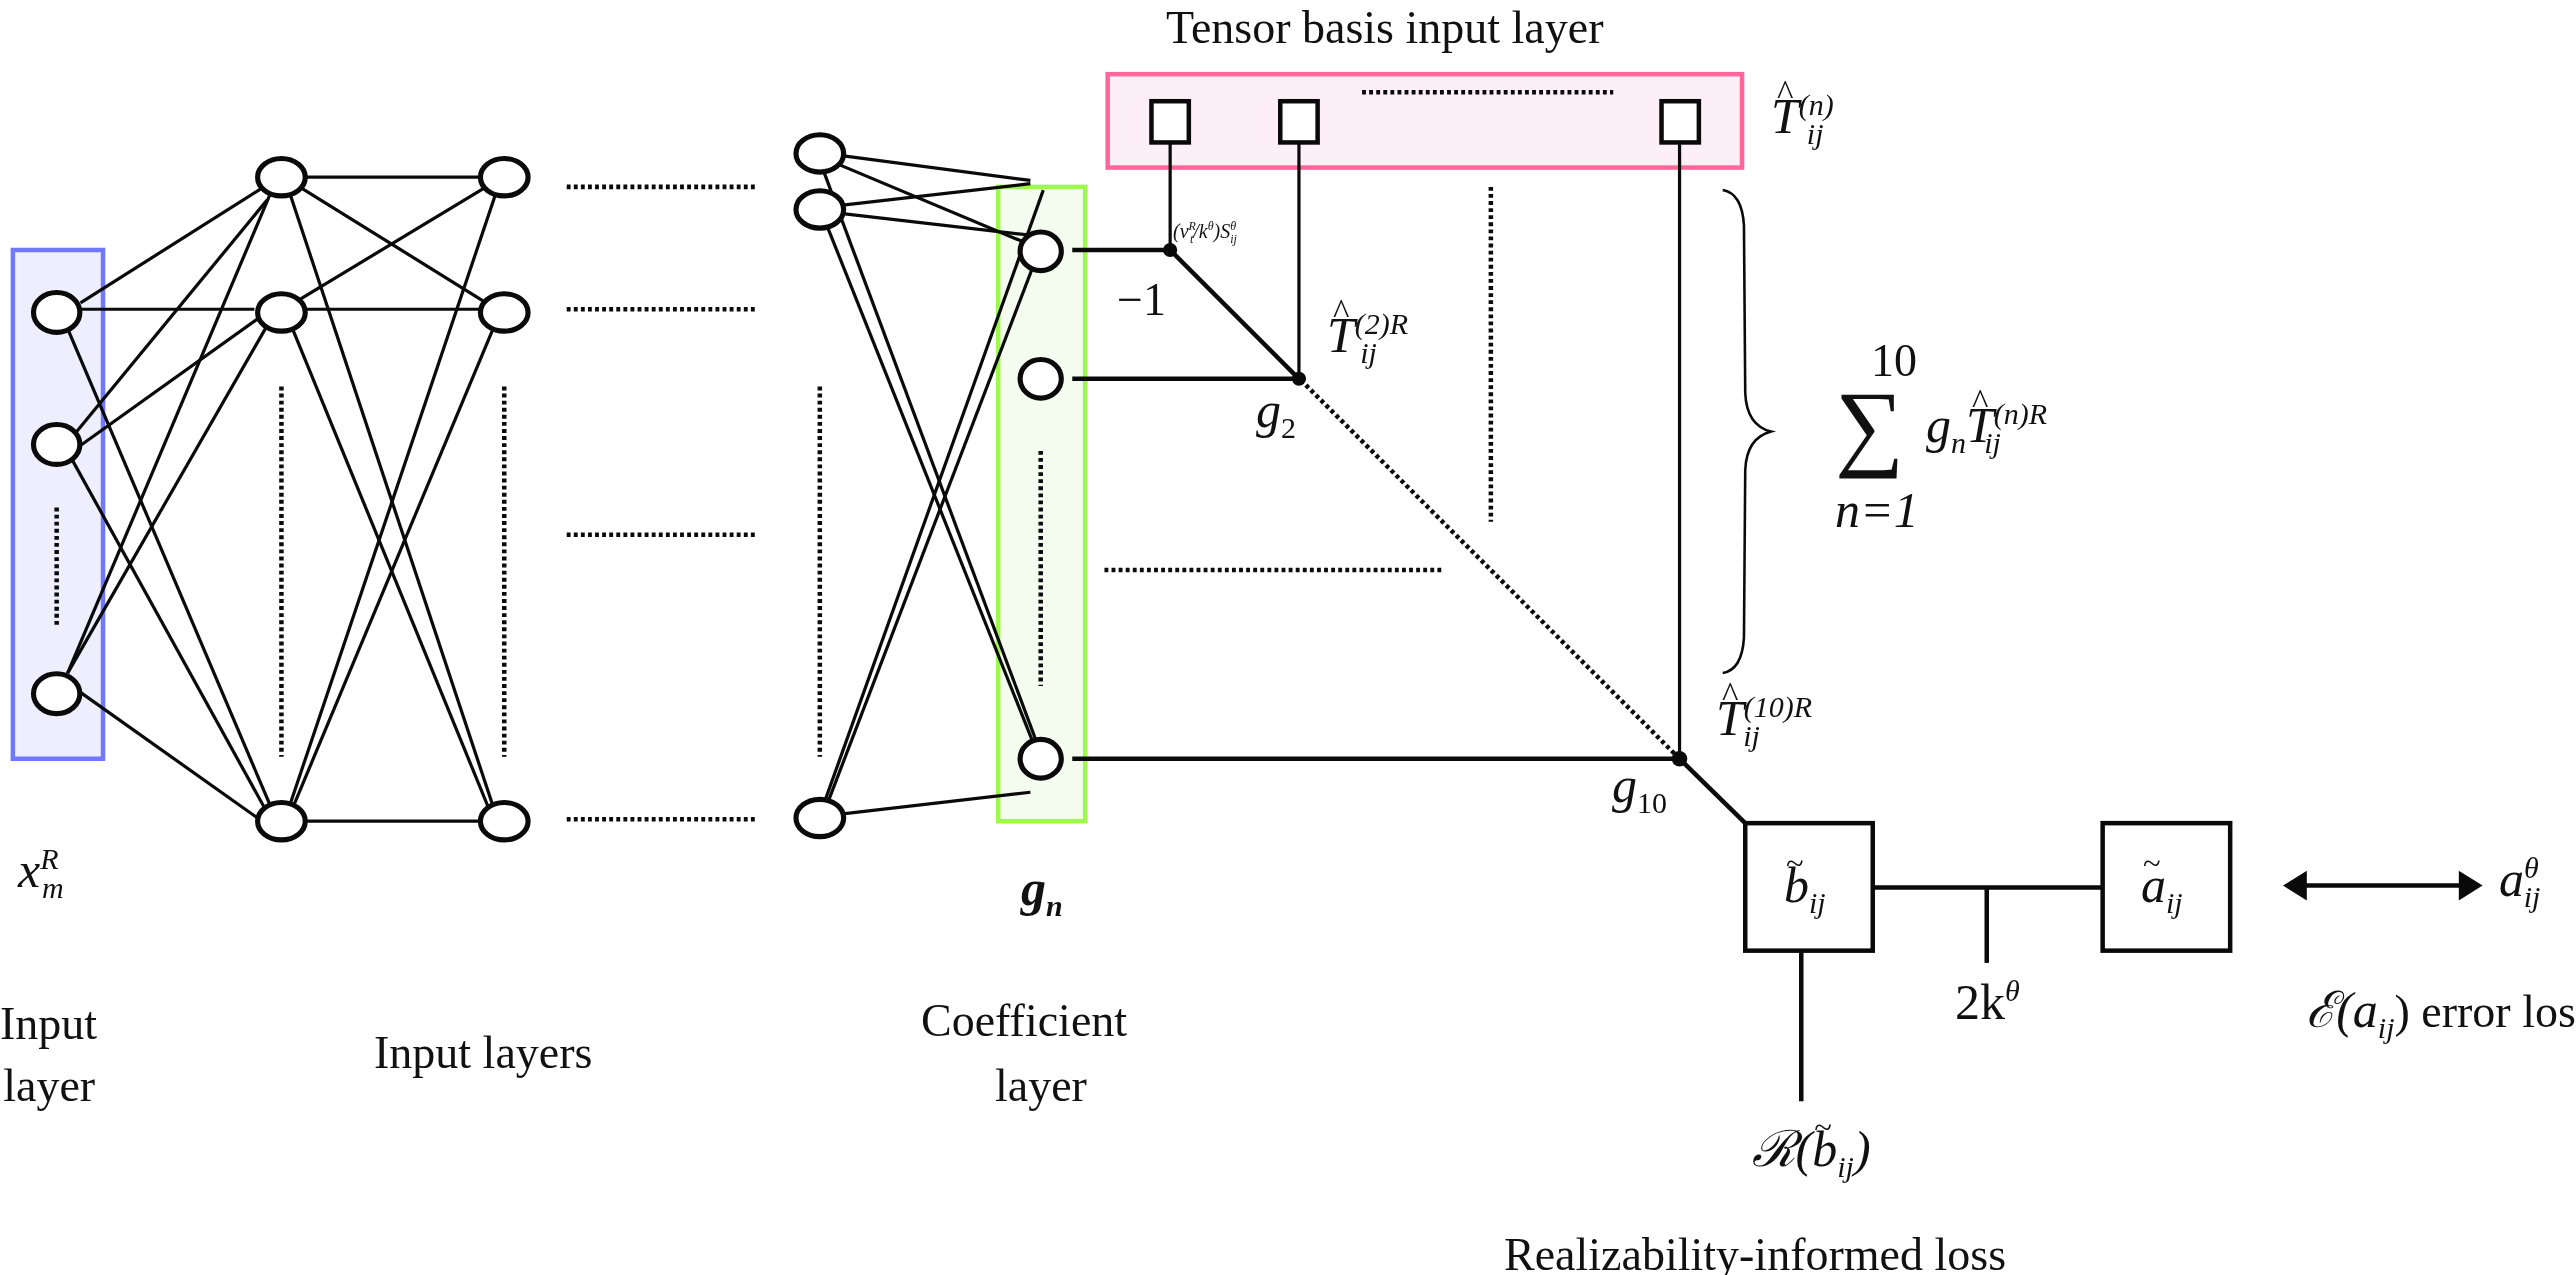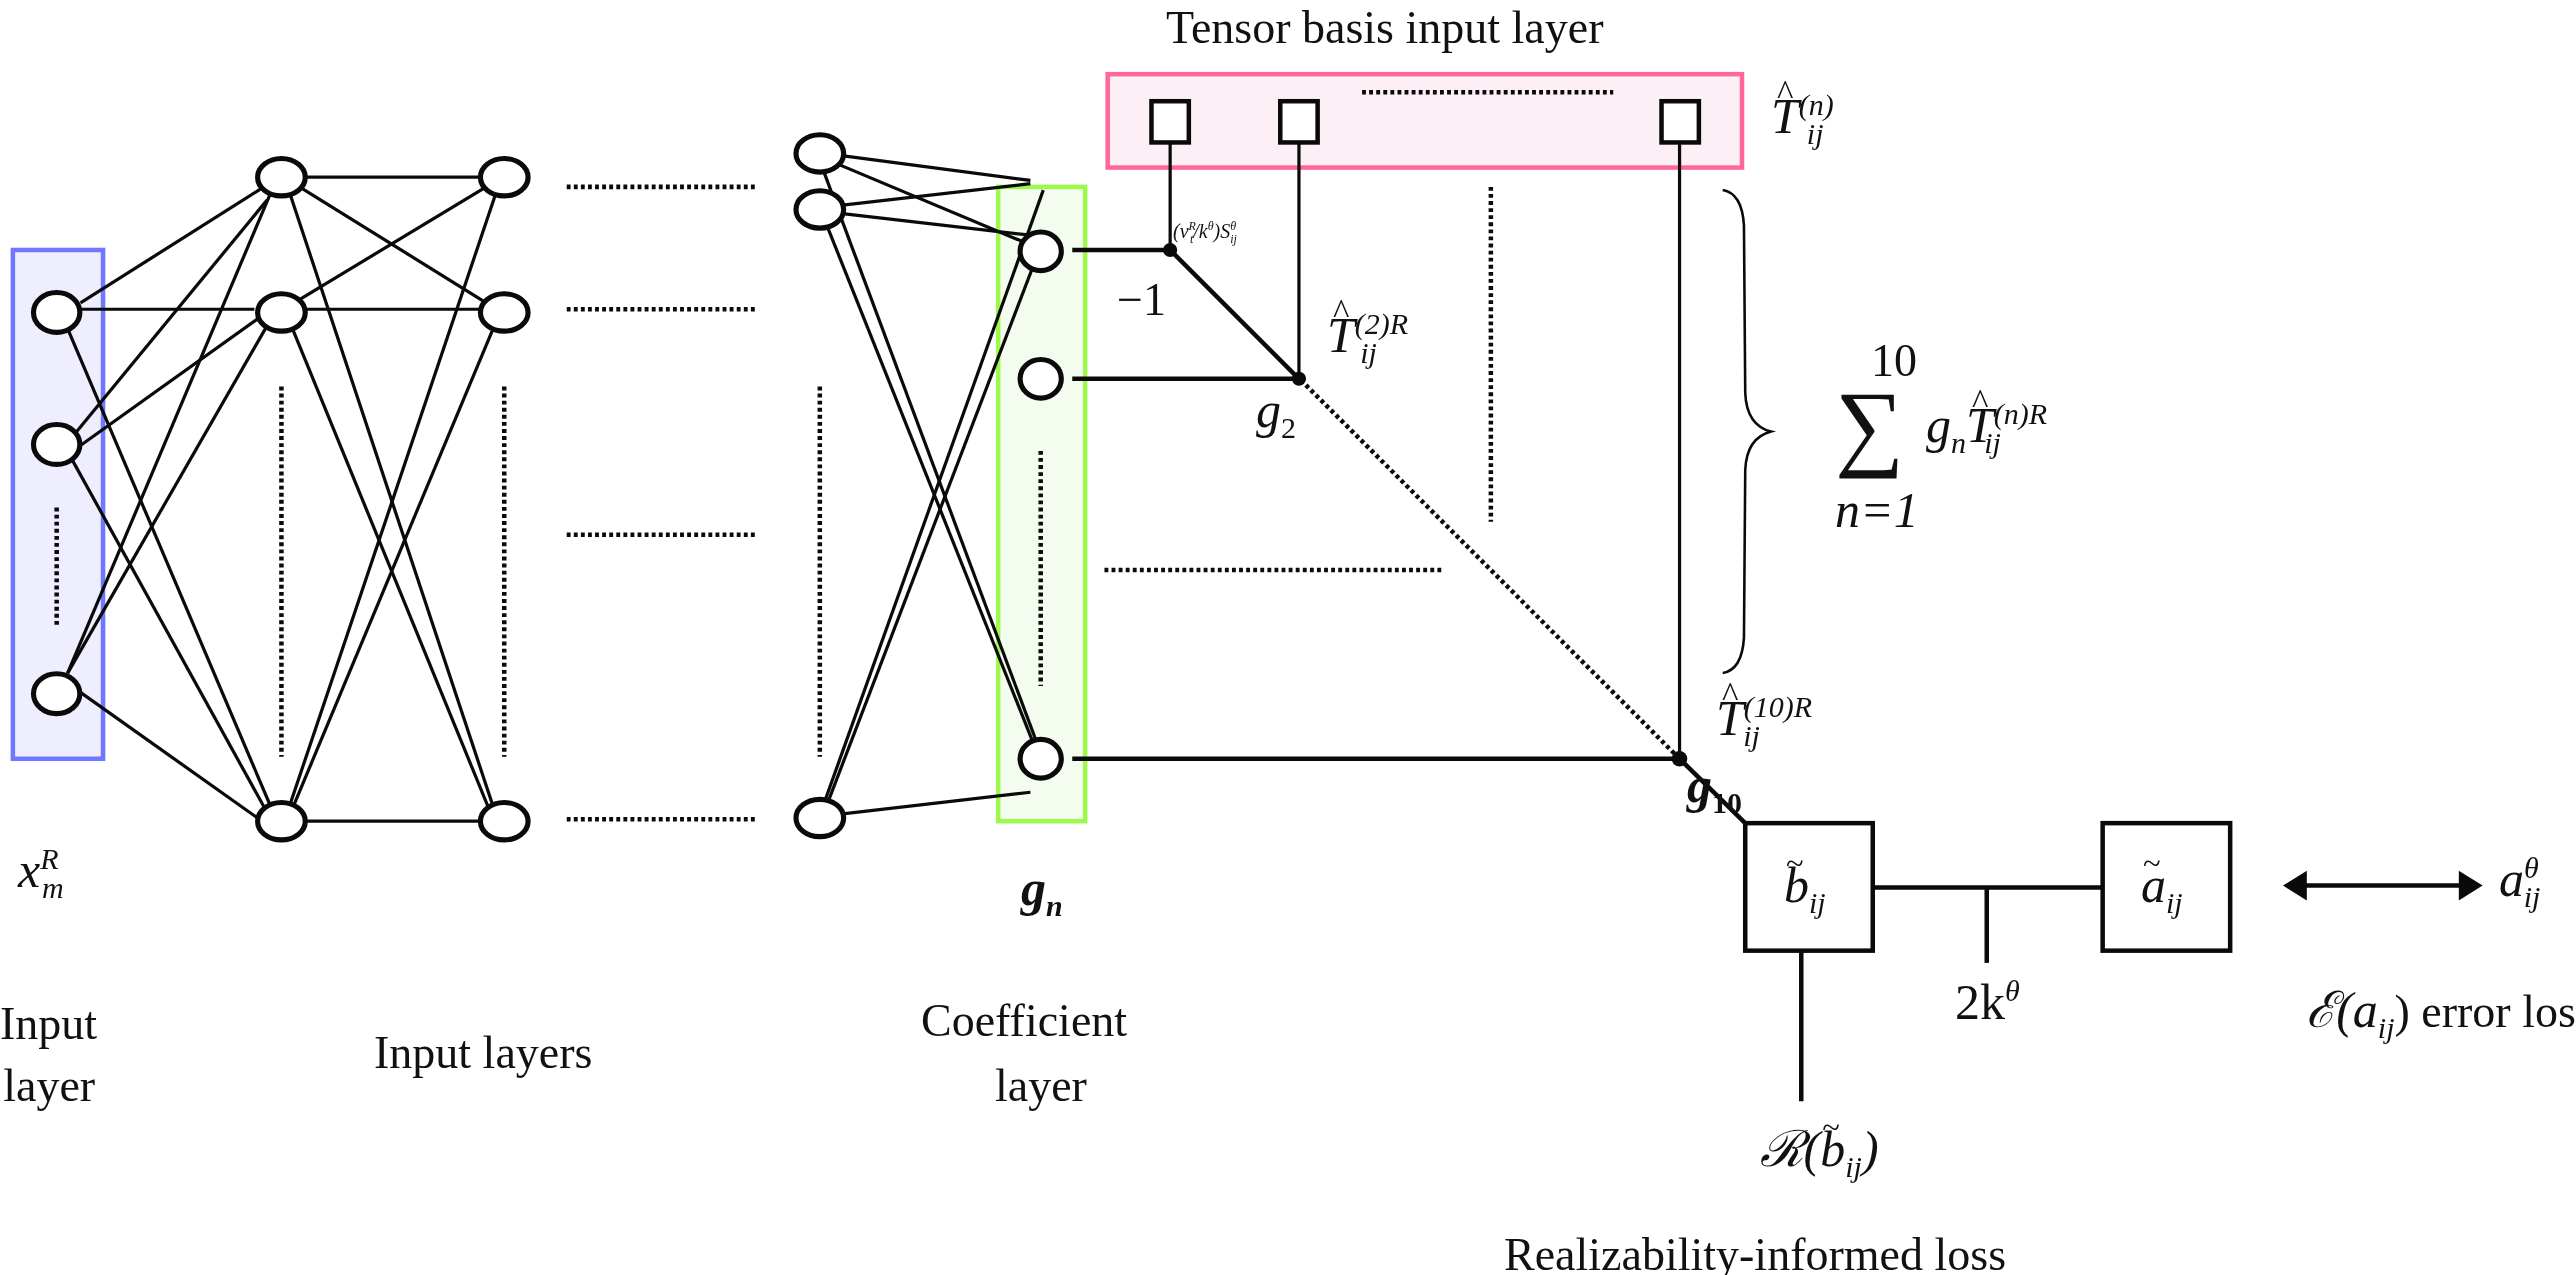--- a/index.html
+++ b/index.html
@@ -151,35 +151,35 @@
 <div class="lbl sm" style="left:1173px; top:220px;"><span>(ν</span><sup>R</sup><sub style="margin-left:-0.5em">t</sub><span>/k</span><sup>θ</sup><span>)S</span><sup>θ</sup><sub style="margin-left:-0.5em">ij</sub></div>
 
 <div class="lbl t" style="left:1117px; top:277px;">−1</div>
 
 <div class="lbl m" style="left:1327px; top:309px;"><span class="cap hat">T</span><sup>(2)R</sup><sub style="margin-left:-1.6em">ij</sub></div>
 
 <div class="lbl m" style="left:1256px; top:385px;"><span>g</span><sub style="font-style:normal">2</sub></div>
 
 <div class="lbl m" style="left:1716px; top:692px;"><span class="cap hat">T</span><sup>(10)R</sup><sub style="margin-left:-2.3em">ij</sub></div>
 
-<div class="lbl m" style="left:1687px; top:760px;font-weight:bold;"><span>g</span><sub style="font-style:normal">10</sub></div>
+<div class="lbl m" style="left:1612px; top:760px;"><span>g</span><sub style="font-style:normal">10</sub></div>
 
 <div class="lbl t" style="left:1871px; top:338px;">10</div>
 <div class="lbl" style="left:1835px; top:377px; font-size:97px;">∑</div>
 <div class="lbl m" style="left:1835px; top:477px;margin-top:8px;">n=1</div>
 <div class="lbl m" style="left:1926px; top:399px;"><span>g</span><sub>n</sub><span class="cap hat">T</span><sup>(n)R</sup><sub style="margin-left:-2.1em">ij</sub></div>
 
 <div class="lbl m" style="left:1784px; top:860px;"><span class="cap tilde">b</span><sub>ij</sub></div>
 <div class="lbl m" style="left:2141px; top:860px;"><span class="cap tilde">a</span><sub>ij</sub></div>
 <div class="lbl m" style="left:1955px; top:976px;"><span style="font-style:normal">2k</span><sup>θ</sup></div>
 <div class="lbl m" style="left:2499px; top:853px;"><span>a</span><sup>θ</sup><sub style="margin-left:-0.5em">ij</sub></div>
 
 <div class="lbl m" style="left:2306px; top:985px;"><span>ℰ(a</span><sub>ij</sub><span style="font-style:normal; font-size:46px">) error loss</span></div>
 
-<div class="lbl m" style="left:1752px; top:1124px;margin-left:8px;"><span>ℛ(</span><span class="cap tilde">b</span><sub>ij</sub><span>)</span></div>
+<div class="lbl m" style="left:1752px; top:1124px;"><span>ℛ(</span><span class="cap tilde">b</span><sub>ij</sub><span>)</span></div>
 <div class="lbl t" style="left:1504px; top:1217px;margin-top:15px;">Realizability-informed loss</div>
 
 <div class="lbl m" style="left:18px; top:844px;"><span>x</span><sup>R</sup><sub style="margin-left:-0.55em">m</sub></div>
 <div class="lbl t" style="left:0px; top:1001px;">Input</div>
 <div class="lbl t" style="left:3.2px; top:1063px;">layer</div>
 <div class="lbl t" style="left:374px; top:1030px;">Input layers</div>
 <div class="lbl m" style="left:1021px; top:863px;font-weight:bold;"><span>g</span><sub>n</sub></div>
 <div class="lbl t" style="left:921px; top:998px;">Coefficient</div>
 <div class="lbl t" style="left:995px; top:1063px;">layer</div>
 

